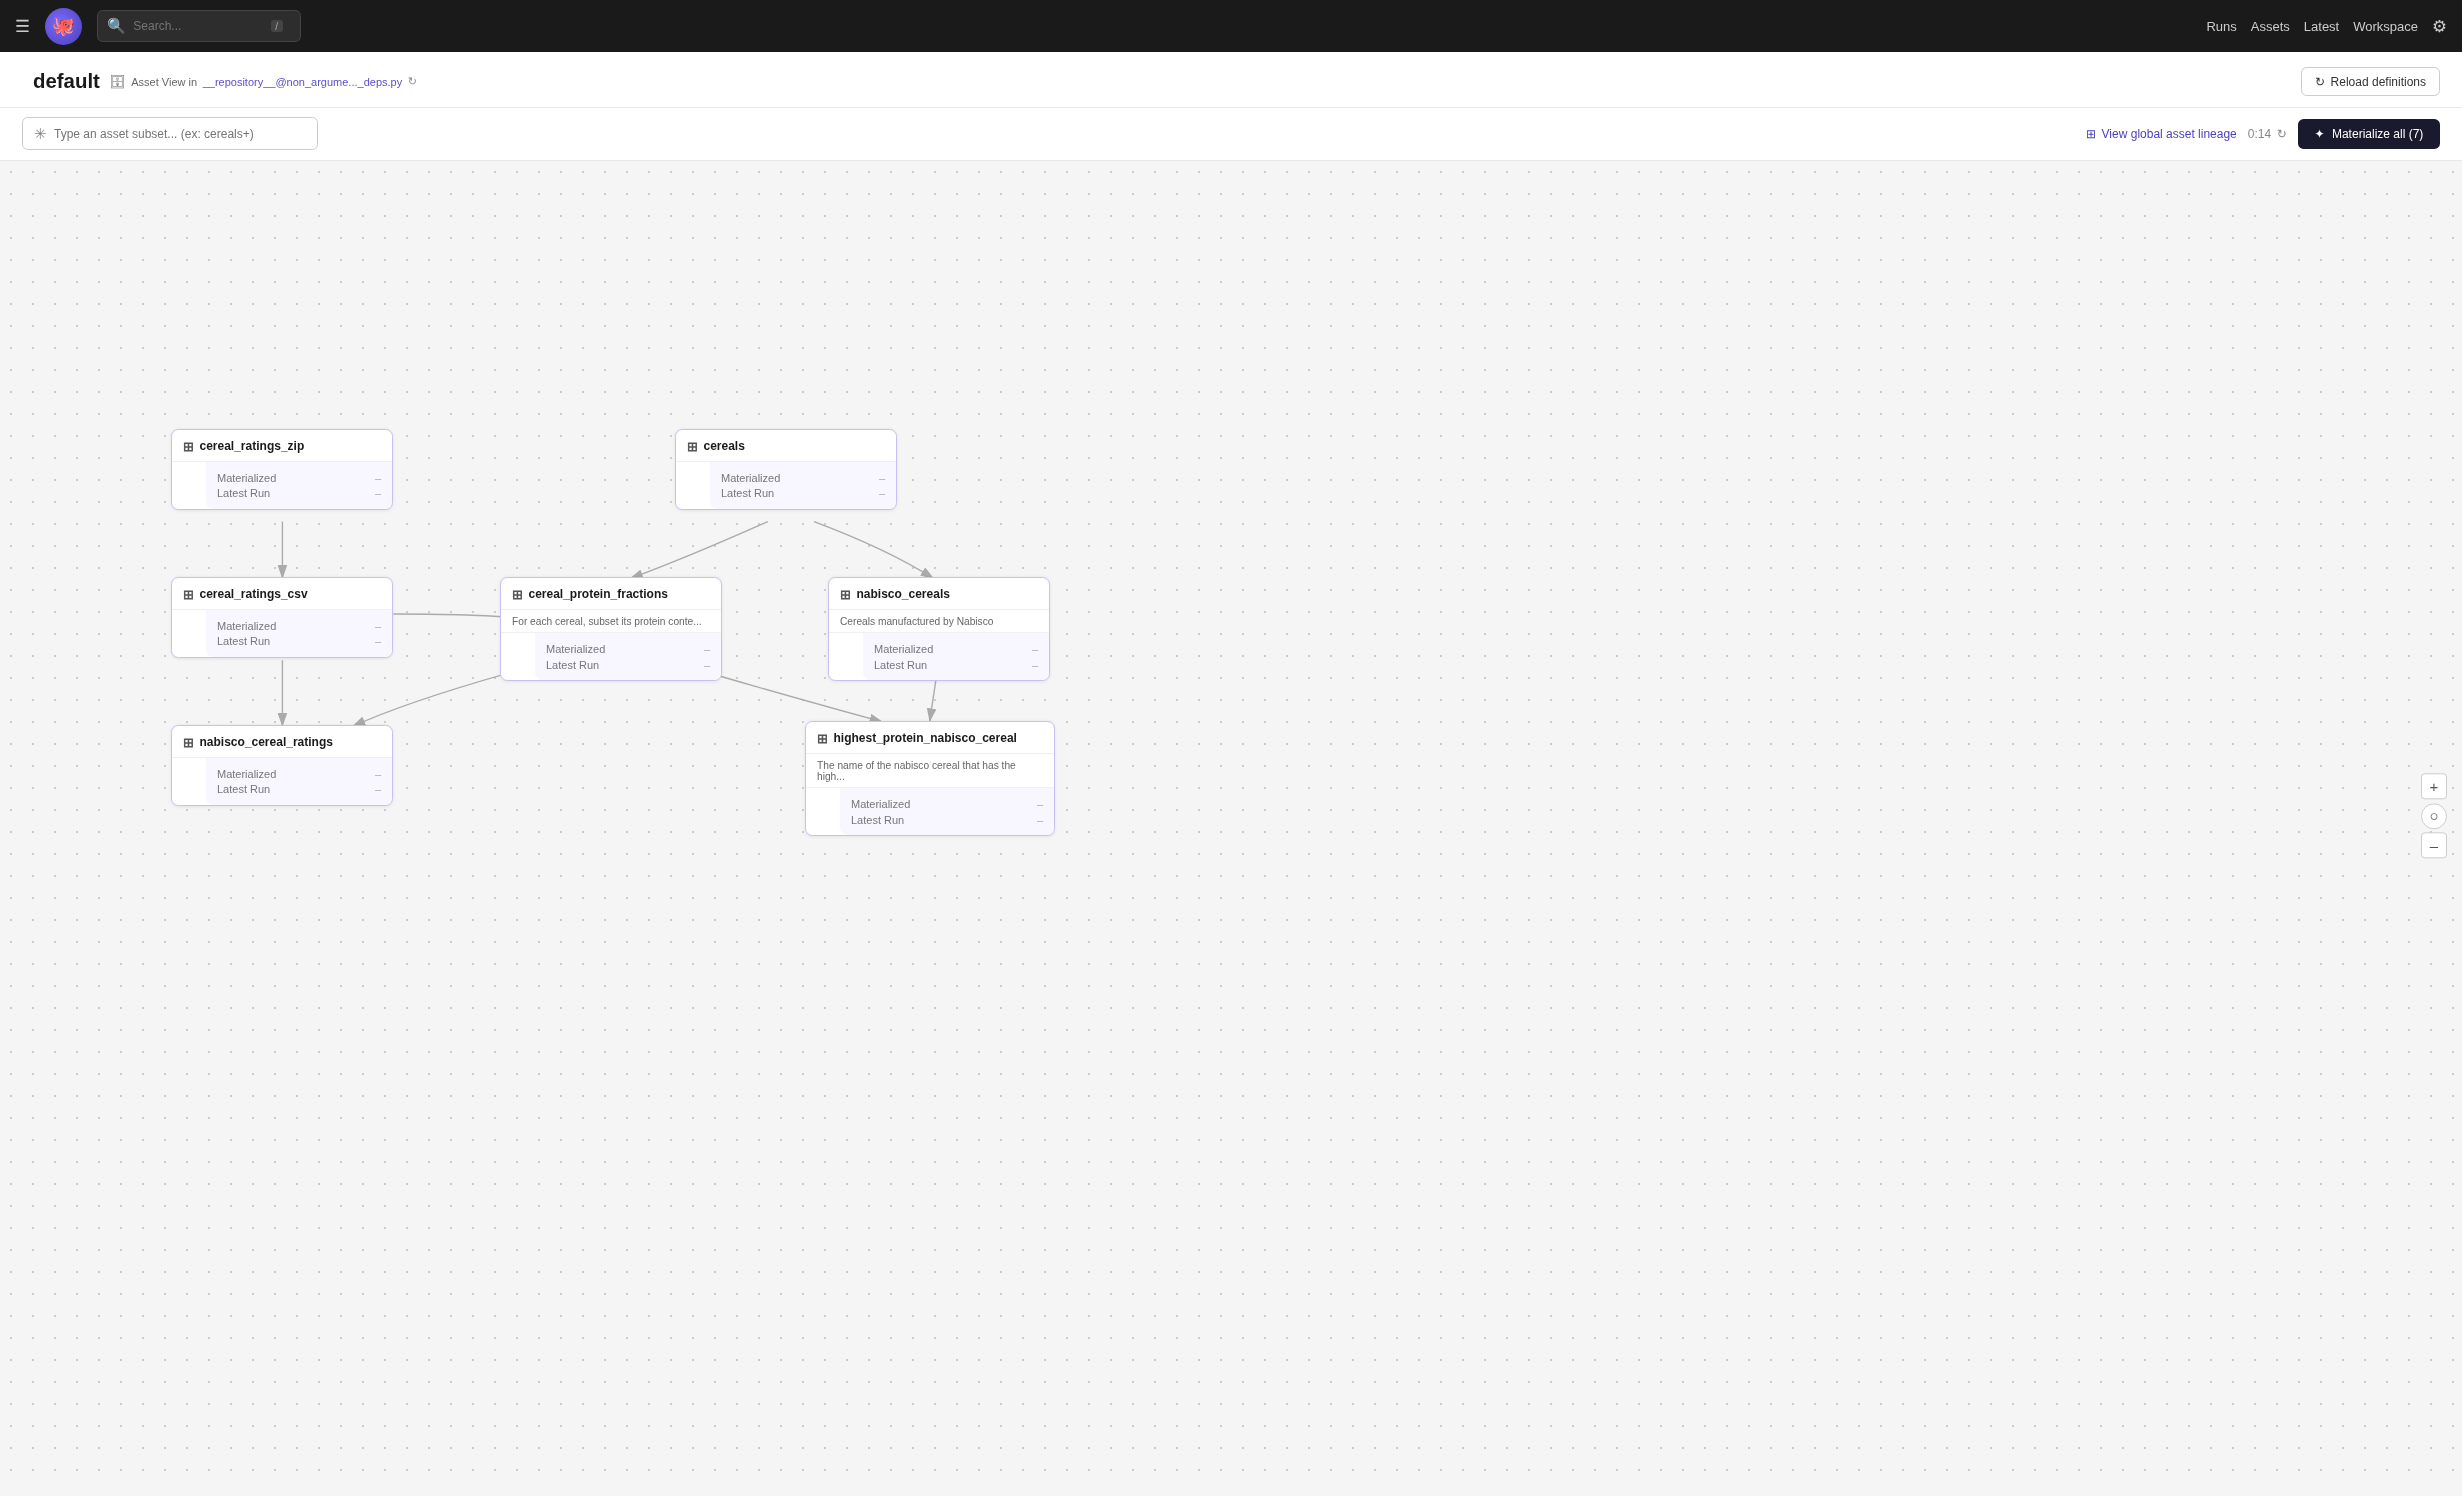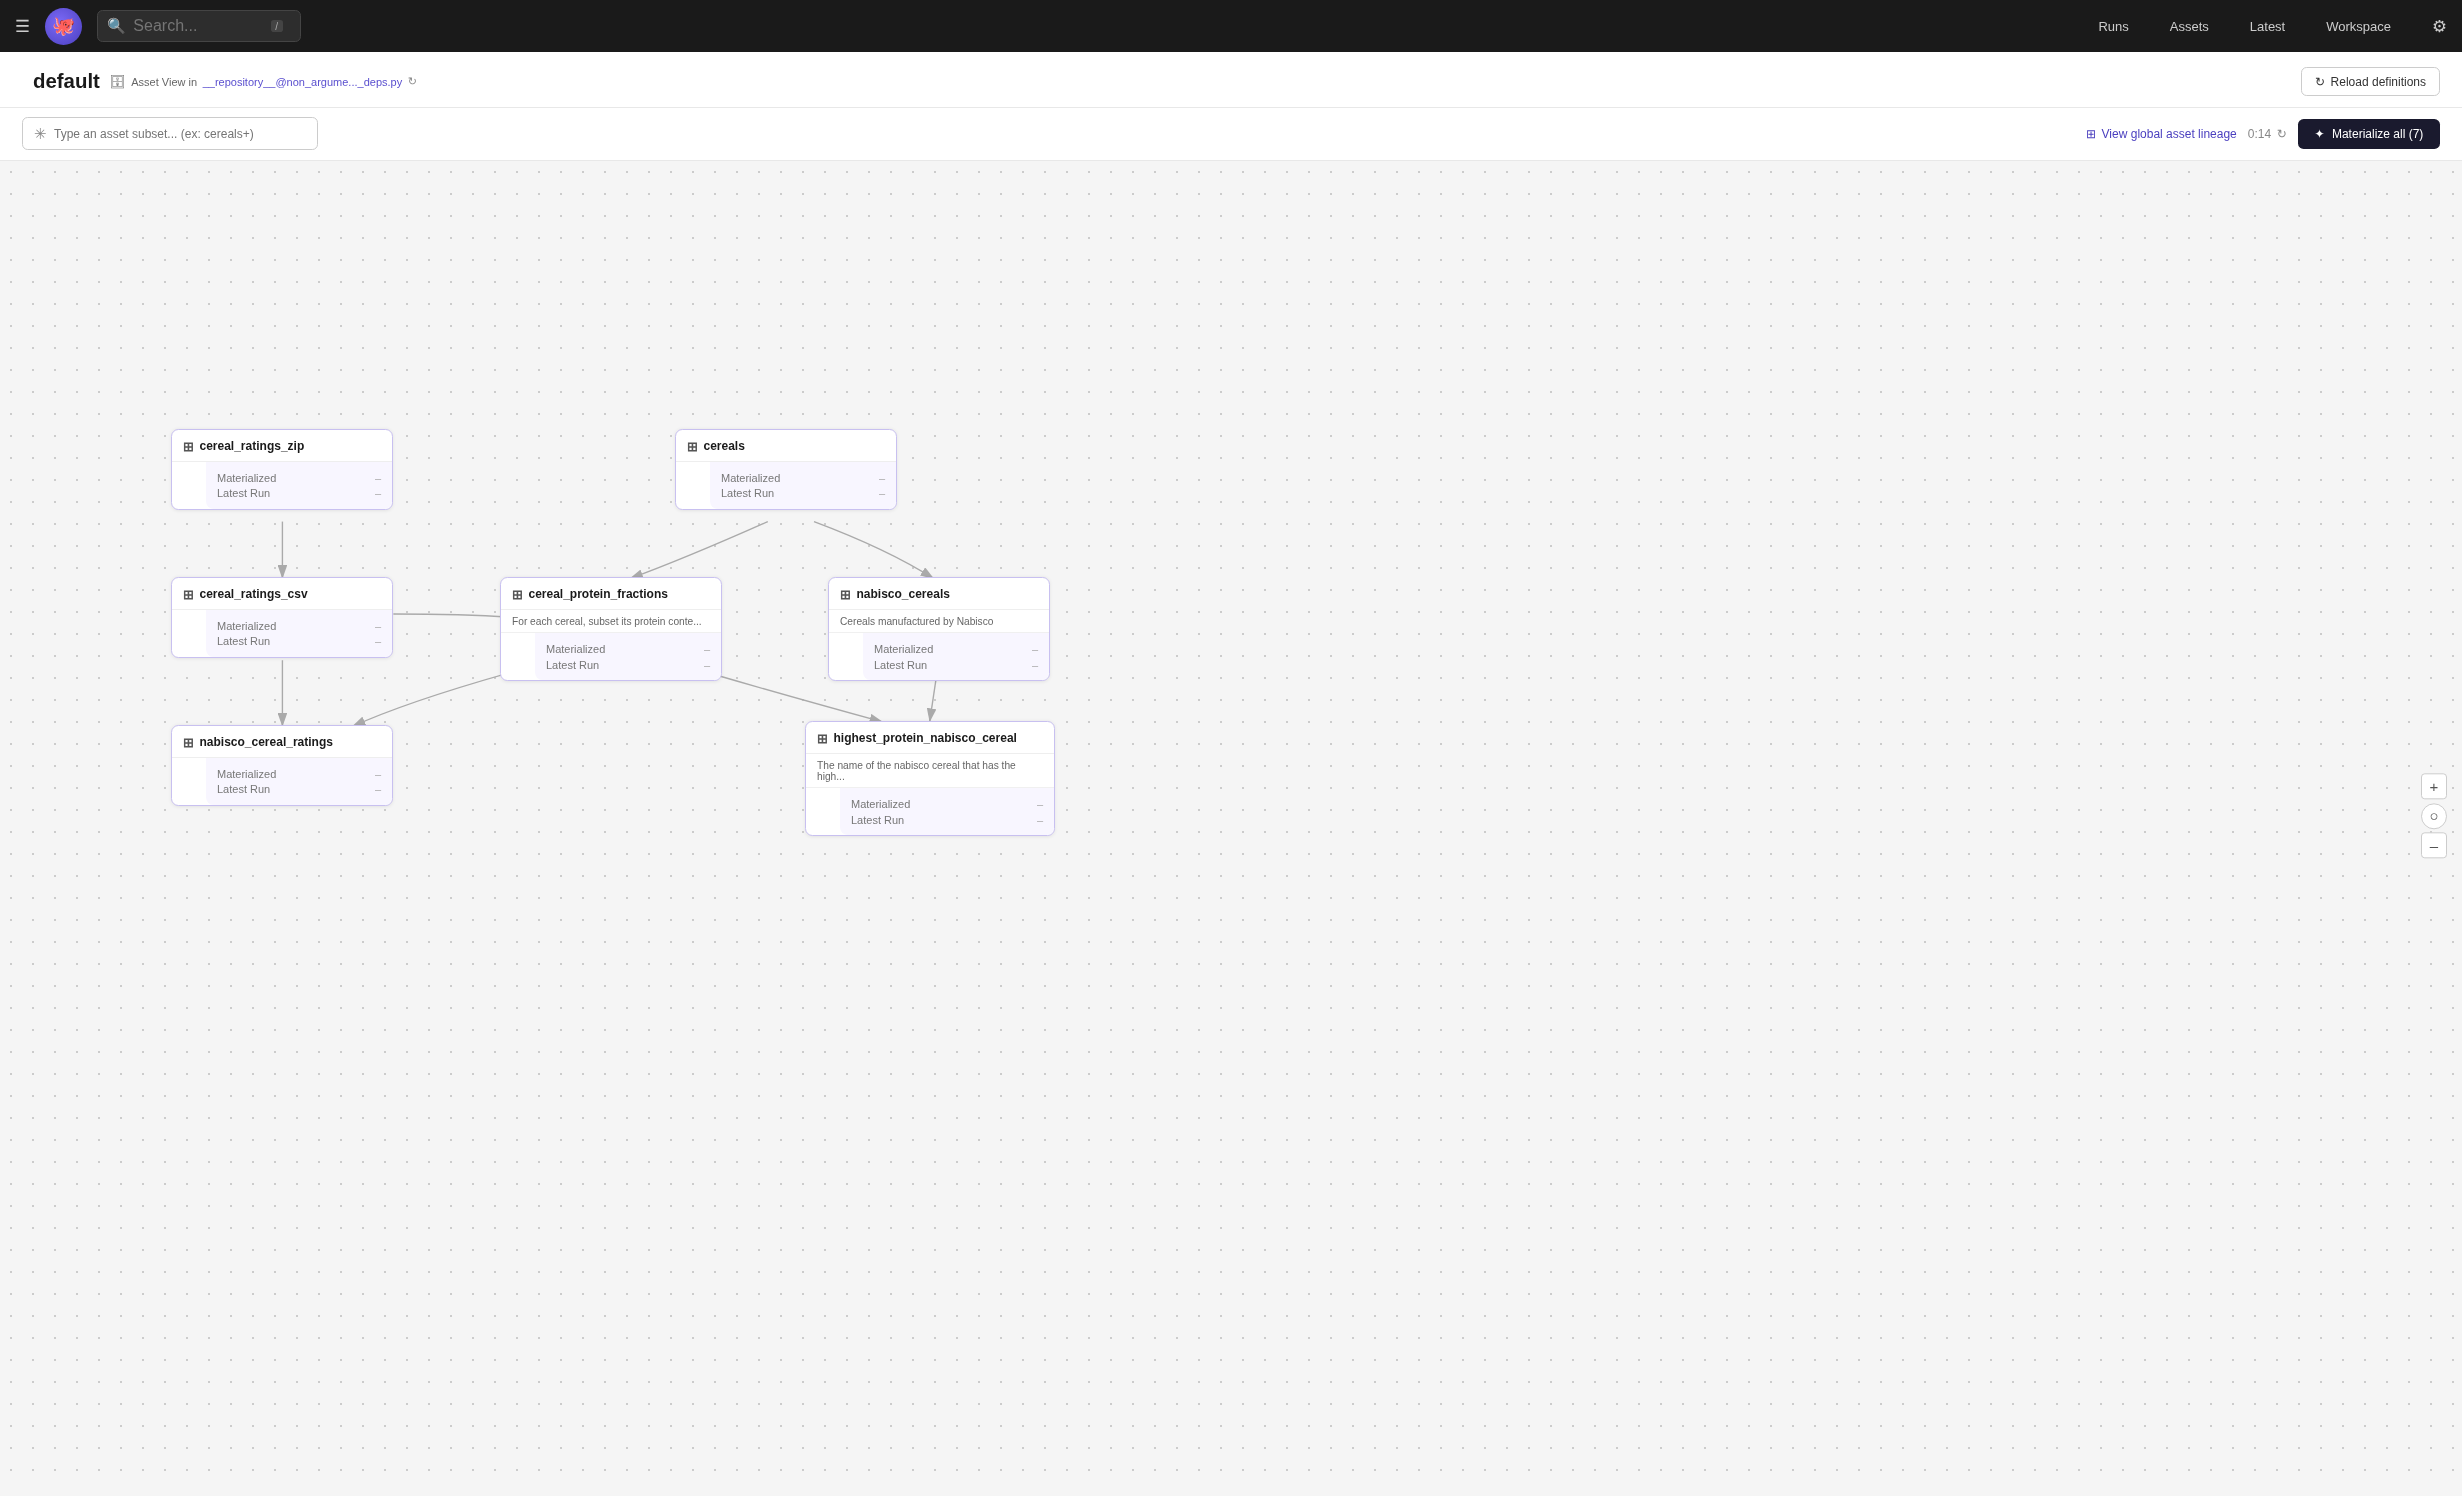--- a/index.html
+++ b/index.html
@@ -26,27 +26,27 @@
       background: #2d2d2d;
       border: 0.9px solid #444;
       border-radius: 5.6px;
       display: flex; align-items: center;
       padding: 5.6px 9.3px;
       gap: 7.4px;
       flex: 0 0 204px;
     }
     .topbar-search input {
       background: none; border: none; outline: none;
-      color: #aaa; font-size: 16px; width: 130px;
+      color: #aaa; font-size: 12px; width: 130px;
     }
     .topbar-search .slash-badge {
       background: #444; color: #aaa; font-size: 10.2px;
       padding: 0.9px 4.6px; border-radius: 2.8px;
     }
-    .topbar-nav { margin-left: auto; display: flex; gap: 41px; align-items: center; }
+    .topbar-nav { margin-left: auto; display: flex; gap: 14px; align-items: center; }
     .topbar-nav a { color: #ccc; font-size: 13px; text-decoration: none; }
     .topbar-gear { color: #ccc; font-size: 16.7px; cursor: pointer; }
 
     
     .subheader {
       background: white;
       padding: 15px 22px 0;
       border-bottom: 0.9px solid #e8e8e8;
     }
     .subheader-top {

